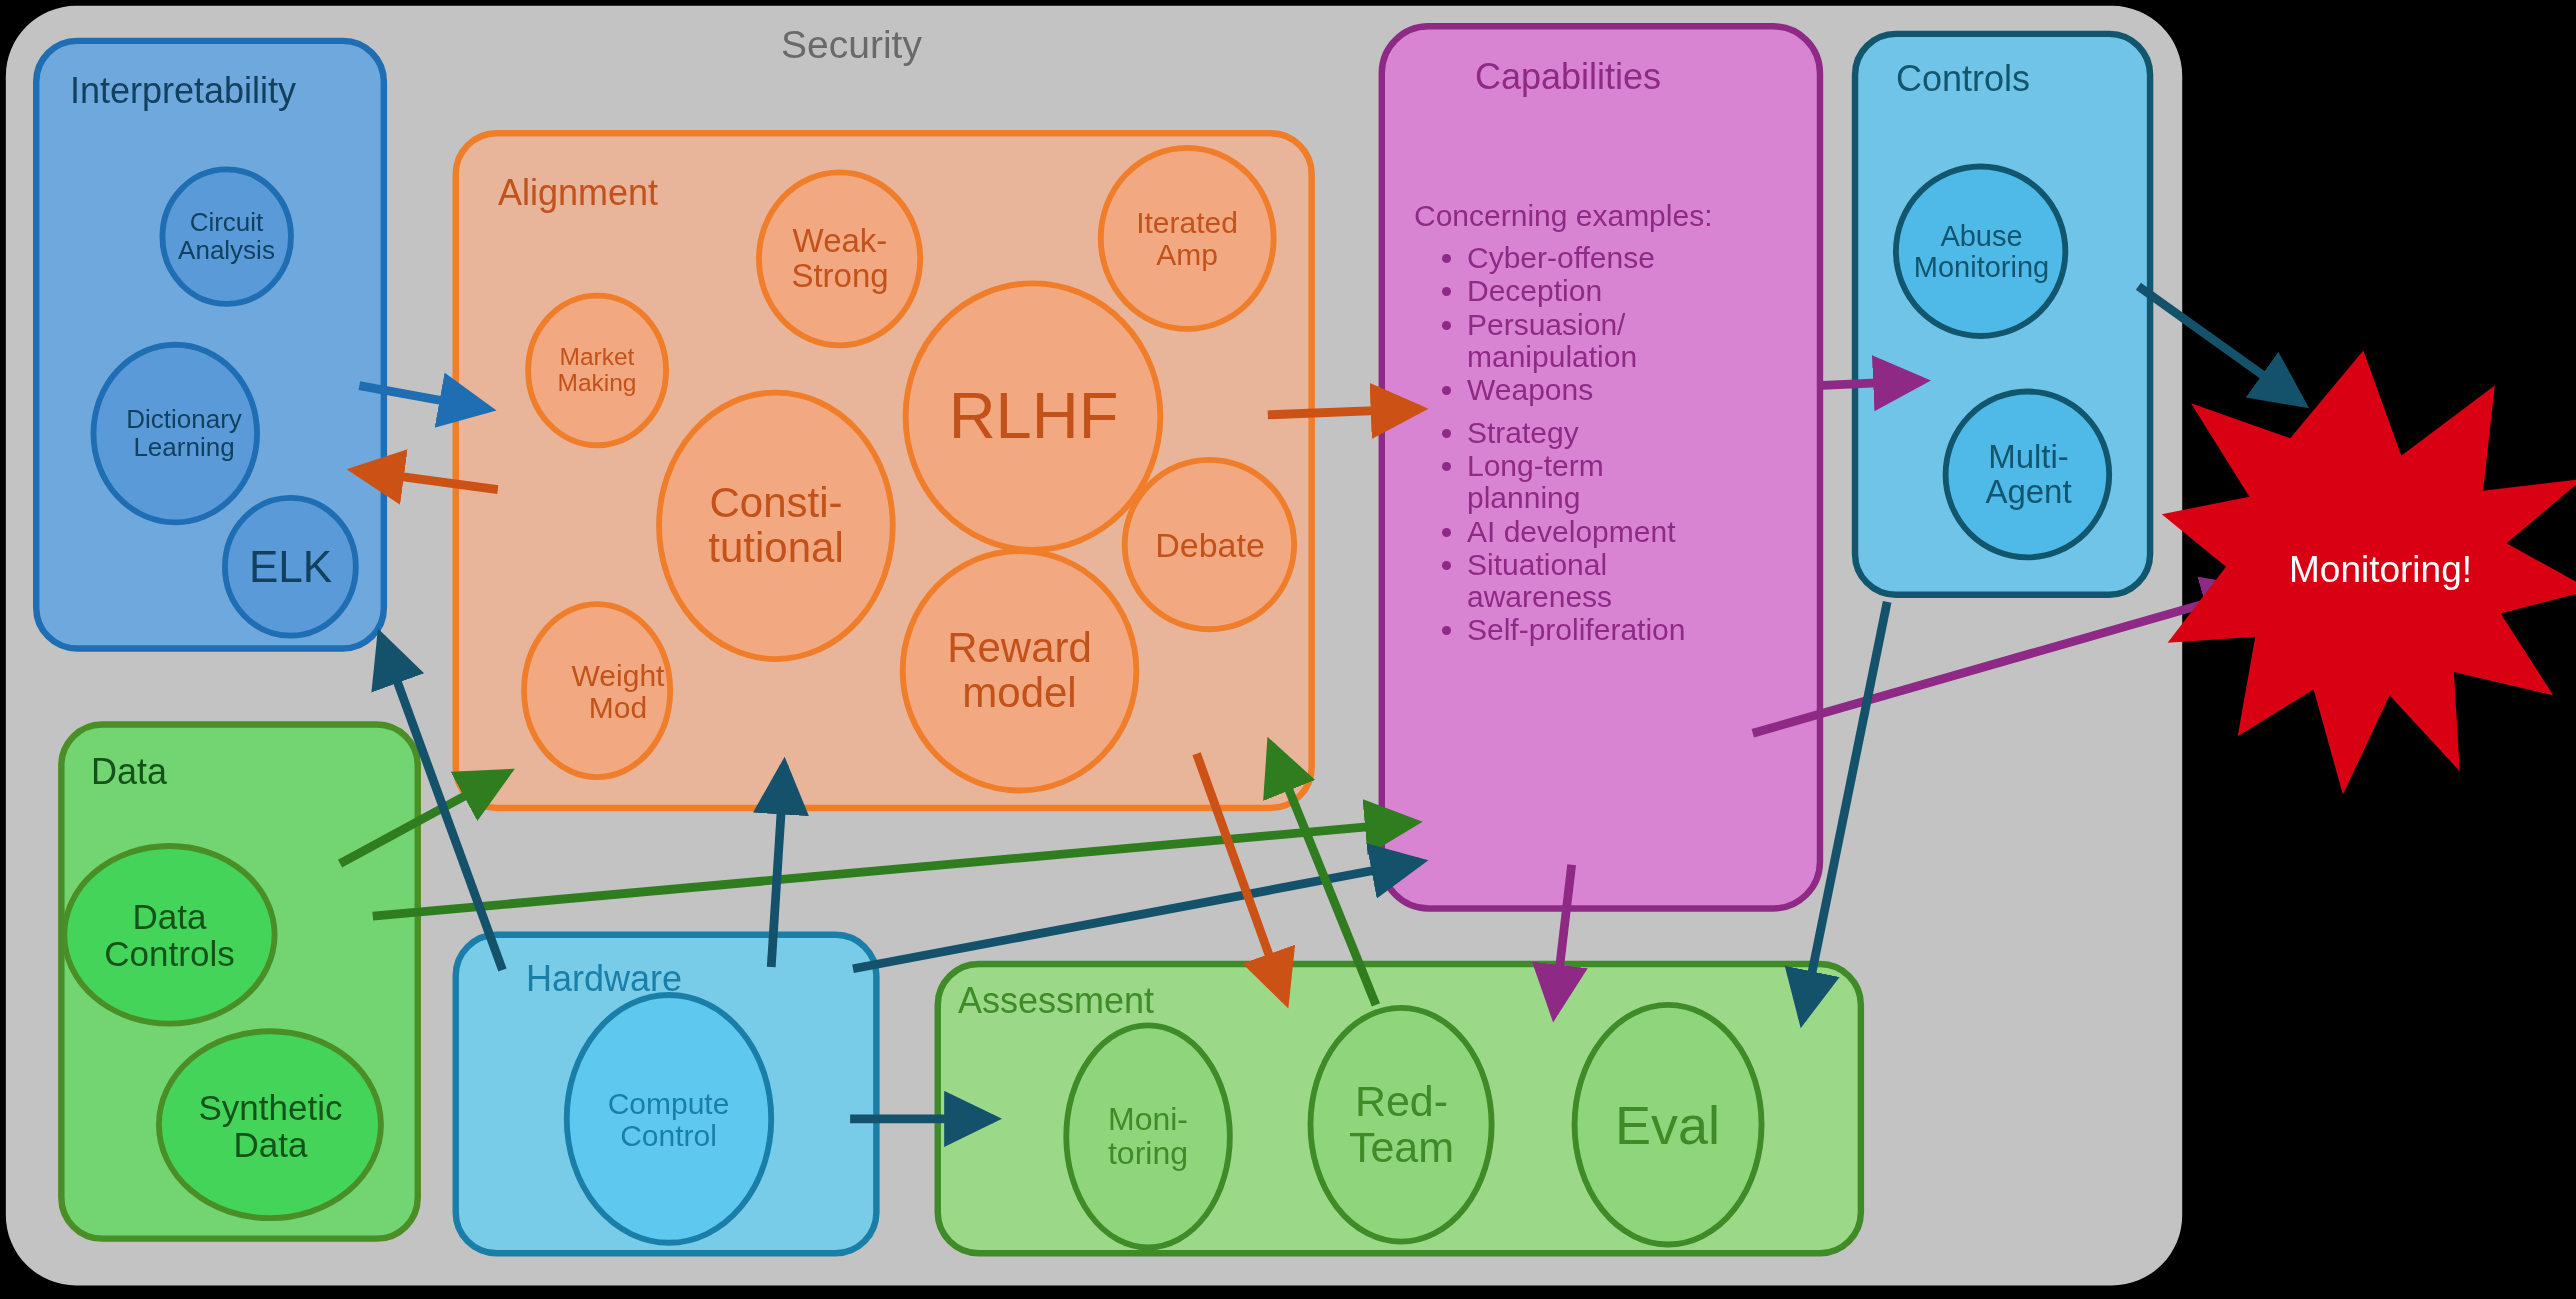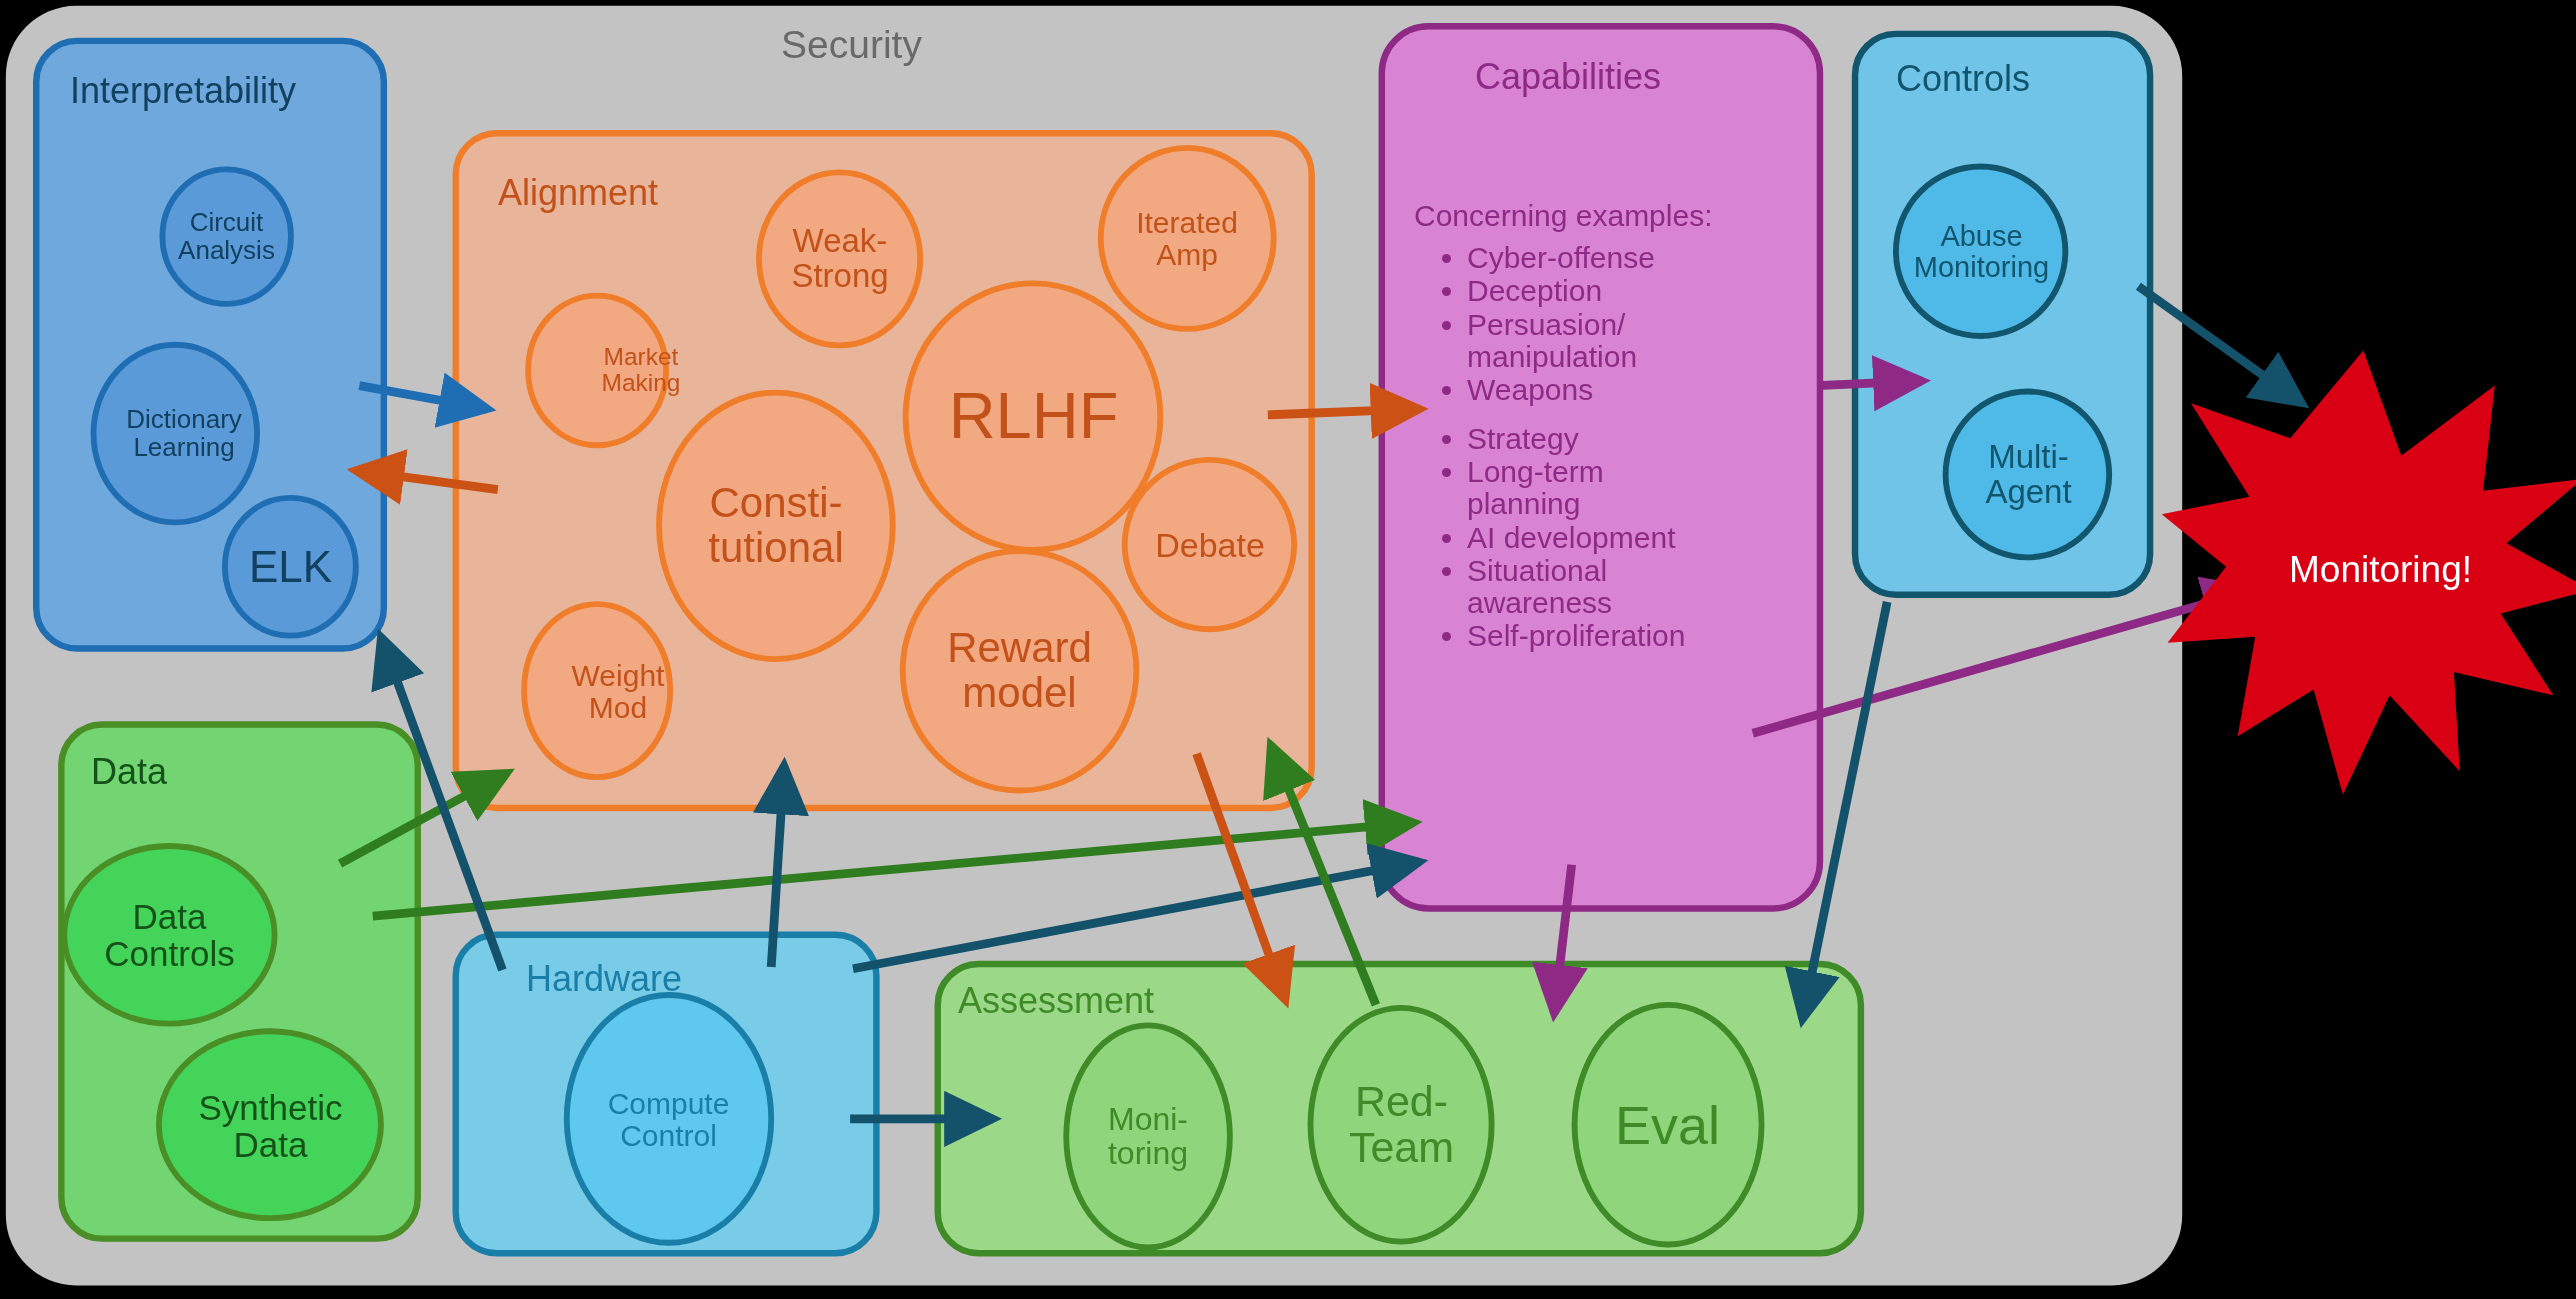--- a/index.html
+++ b/index.html
@@ -125,39 +125,39 @@
 
   <div class="lbl boxtitle" style="left:526px;top:958px;color:#1a7fa8;">Hardware</div>
 
   <div class="lbl boxtitle" style="left:958px;top:980px;color:#3e8b27;">Assessment</div>
 
   <div style="position:absolute;left:1414px;top:199px;color:#8e2a86;font-size:30px;white-space:pre;">Concerning examples:</div>
   <ul id="cap-list" style="position:absolute;left:1414px;top:242px;margin:0;padding-left:53px;color:#8e2a86;font-size:30px;line-height:1.07;list-style:disc;">
       <li style="margin-bottom: 1.2px;">Cyber-offense</li>
       <li style="margin-bottom: 1.2px;">Deception</li>
       <li style="margin-bottom: 1.2px;">Persuasion/<br>manipulation</li>
-      <li style="margin-bottom: 17px;">Weapons</li>
+      <li style="margin-bottom: 11px;">Weapons</li>
       <li style="margin-bottom: 1.2px;">Strategy</li>
       <li style="margin-bottom: 1.2px;">Long-term<br>planning</li>
       <li style="margin-bottom: 1.2px;">AI development</li>
       <li style="margin-bottom: 1.2px;">Situational<br>awareness</li>
       <li style="margin-bottom: 1.2px;">Self-proliferation</li>
     </ul>
 
   <div class="ctr circtext" style="left:162px;top:193px;width:129px;height:88px;color:#12405f;font-size:26px;">
       <div>Circuit<br>Analysis</div>
     </div>
   <div class="ctr circtext" style="left:102px;top:387px;width:164px;height:93px;color:#12405f;font-size:26px;">
       <div>Dictionary<br>Learning</div>
     </div>
   <div class="ctr circtext" style="left:226px;top:532px;width:129px;height:70px;color:#12405f;font-size:44px;">
       <div>ELK</div>
     </div>
 
-  <div class="ctr circtext" style="left:527px;top:328px;width:140px;height:84px;color:#c2511a;font-size:24.5px;padding-left:44px;">
+  <div class="ctr circtext" style="left:527px;top:328px;width:140px;height:84px;color:#c2511a;font-size:24.5px;">
       <div>Market<br>Making</div>
     </div>
   <div class="ctr circtext" style="left:758px;top:210px;width:164px;height:97px;color:#c2511a;font-size:33px;">
       <div>Weak-<br>Strong</div>
     </div>
   <div class="ctr circtext" style="left:1105px;top:192px;width:164px;height:93px;color:#c2511a;font-size:30px;">
       <div>Iterated<br>Amp</div>
     </div>
   <div class="ctr circtext" style="left:934px;top:371px;width:199px;height:91px;color:#c2511a;font-size:65px;">
       <div>RLHF</div>

